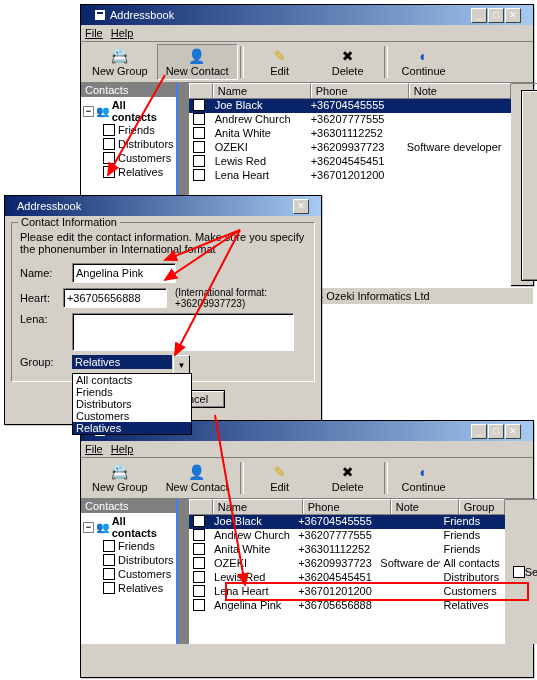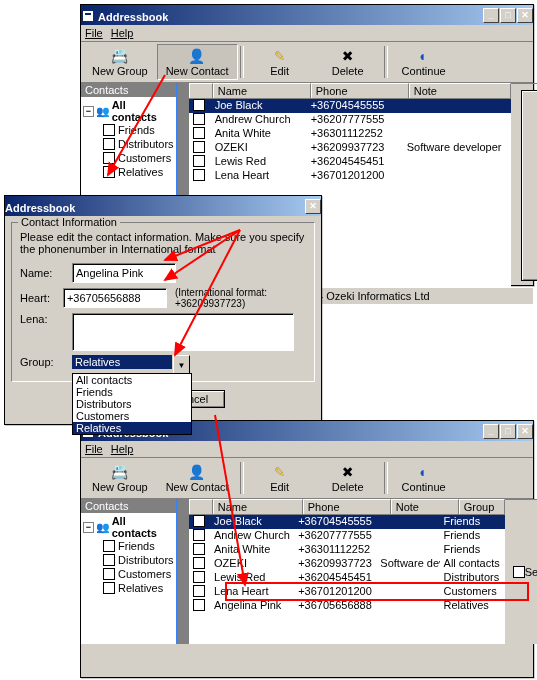--- a/index.html
+++ b/index.html
@@ -1,17 +1,17 @@
 <!DOCTYPE html>
 <html><head>
 <meta charset="utf-8">
 <style>
 body{margin:0;font-family:Tahoma,Arial,sans-serif;font-size:11px;background:#fff;position:relative;width:537px;height:680px;overflow:hidden}
 .window{position:absolute;border:1px solid #000;background:#d4d0c8;box-shadow:1px 1px 0 rgba(0,0,0,.2)}
-.titlebar{background:linear-gradient(to right,#0a246a,#a6caf0);color:#fff;font-weight:bold;padding:2px 0;display:flex;align-items:flex-end;height:16px}
+.titlebar{background:linear-gradient(to right,#0a246a,#a6caf0);color:#fff;font-weight:normal;padding:2px 12px;display:flex;align-items:center;height:16px}
 .titlebar .ticon{width:14px;height:14px;margin-right:3px;display:flex;align-items:center;justify-content:center}
 .titlebar .ticon svg{fill:#fff}.titlebar .t{flex:1}
 .winbtns{display:flex;gap:1px}
 .winbtn{width:14px;height:13px;background:#d4d0c8;border:1px solid #fff;border-right-color:#404040;border-bottom-color:#404040;display:flex;align-items:center;justify-content:center;font-size:9px;font-family:Arial;line-height:1}
 .menubar{background:#d4d0c8;padding:2px 4px;border-bottom:1px solid #808080;display:flex;gap:8px}
 .menubar span{text-decoration:underline}
 .toolbar{background:#d4d0c8;border-bottom:1px solid #808080;display:flex;padding:2px}
 .tbtn{display:flex;flex-direction:column;align-items:center;justify-content:center;padding:2px 8px;border:1px solid transparent;min-width:50px}
 .tbtn.pressed{border:1px solid #808080;border-right-color:#fff;border-bottom-color:#fff;background:#c8c4bc}
 .tbtn .ic{height:18px;display:flex;align-items:center;justify-content:center;font-size:14px}

